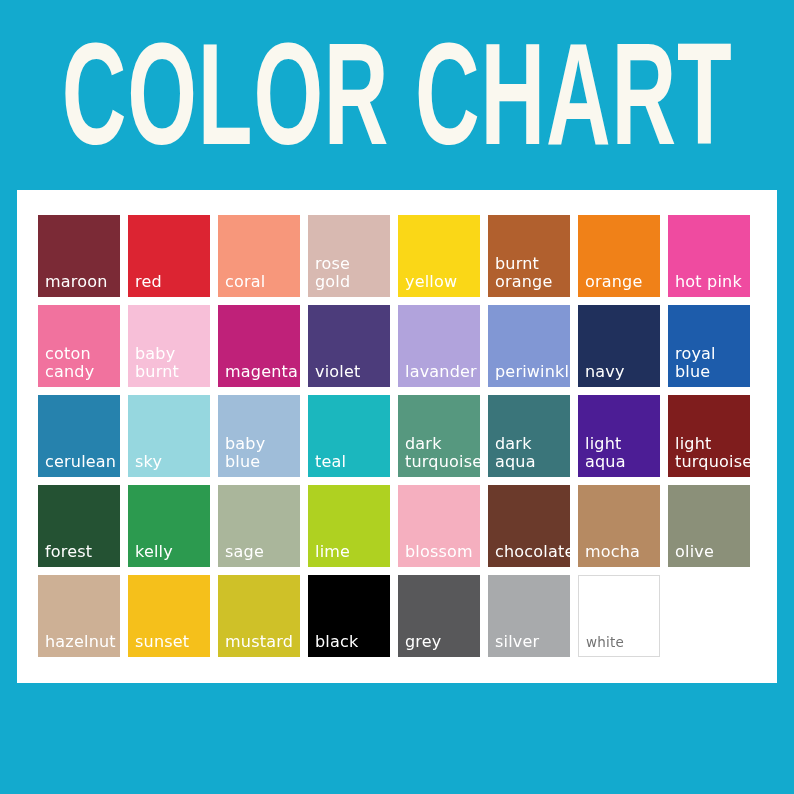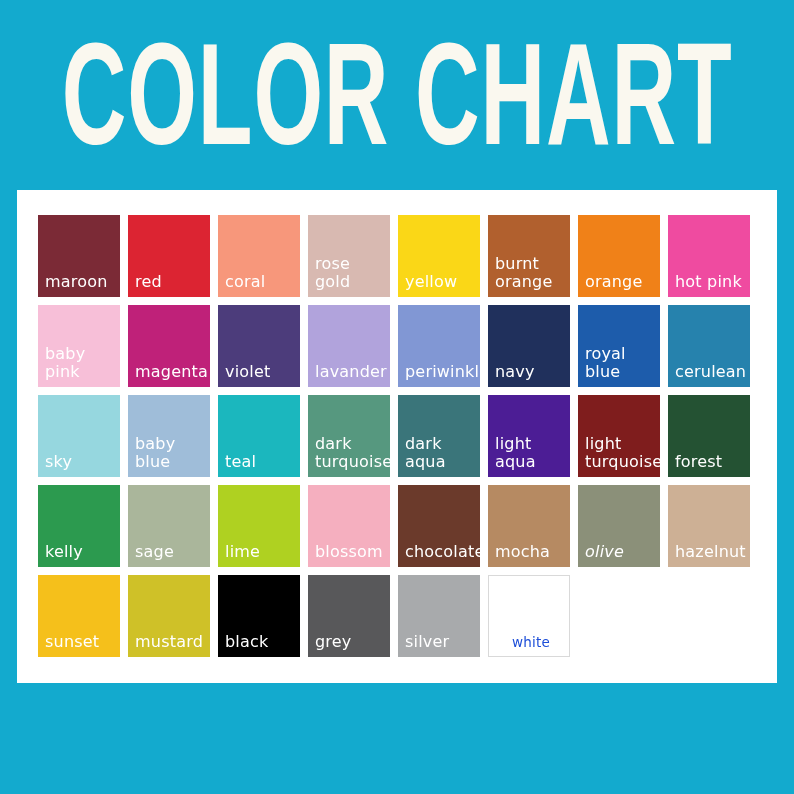--- a/index.html
+++ b/index.html
@@ -118,22 +118,25 @@
         </div>
         <div class="swatch" style="background: rgb(177, 96, 46);">
           <span class="swatch-label" style="color: rgb(255, 255, 255);">burnt orange</span>
         </div>
         <div class="swatch" style="background: rgb(240, 129, 24);">
           <span class="swatch-label" style="color: rgb(255, 255, 255);">orange</span>
         </div>
         <div class="swatch" style="background: rgb(239, 75, 160);">
           <span class="swatch-label" style="color: rgb(255, 255, 255);">hot pink</span>
         </div>
+        <div class="swatch" style="background: rgb(241, 114, 158);">
+          <span class="swatch-label" style="color: rgb(255, 255, 255);">coton candy</span>
+        </div>
         <div class="swatch" style="background: rgb(247, 191, 216);">
-          <span class="swatch-label" style="color: rgb(255, 255, 255);">baby pink</span>
+          <span class="swatch-label" style="color: rgb(255, 255, 255);">baby burnt</span>
         </div>
         <div class="swatch" style="background: rgb(191, 33, 121);">
           <span class="swatch-label" style="color: rgb(255, 255, 255);">magenta</span>
         </div>
         <div class="swatch" style="background: rgb(76, 60, 123);">
           <span class="swatch-label" style="color: rgb(255, 255, 255);">violet</span>
         </div>
         <div class="swatch" style="background: rgb(177, 163, 220);">
           <span class="swatch-label" style="color: rgb(255, 255, 255);">lavander</span>
         </div>
@@ -185,39 +188,39 @@
         <div class="swatch" style="background: rgb(245, 175, 191);">
           <span class="swatch-label" style="color: rgb(255, 255, 255);">blossom</span>
         </div>
         <div class="swatch" style="background: rgb(107, 58, 43);">
           <span class="swatch-label" style="color: rgb(255, 255, 255);">chocolate</span>
         </div>
         <div class="swatch" style="background: rgb(182, 138, 98);">
           <span class="swatch-label" style="color: rgb(255, 255, 255);">mocha</span>
         </div>
         <div class="swatch" style="background: rgb(139, 144, 121);">
-          <span class="swatch-label" style="color: rgb(255, 255, 255); font-style: italic;">olive</span>
+          <span class="swatch-label" style="color: rgb(255, 255, 255);">olive</span>
         </div>
         <div class="swatch" style="background: rgb(205, 176, 149);">
           <span class="swatch-label" style="color: rgb(255, 255, 255);">hazelnut</span>
         </div>
         <div class="swatch" style="background: rgb(245, 192, 27); padding-left: 19px;">
           <span class="swatch-label" style="color: rgb(255, 255, 255);">sunset</span>
         </div>
         <div class="swatch" style="background: rgb(207, 193, 40);">
           <span class="swatch-label" style="color: rgb(255, 255, 255);">mustard</span>
         </div>
         <div class="swatch" style="background: rgb(0, 0, 0);">
           <span class="swatch-label" style="color: rgb(255, 255, 255);">black</span>
         </div>
         <div class="swatch" style="background: rgb(88, 88, 90);">
           <span class="swatch-label" style="color: rgb(255, 255, 255);">grey</span>
         </div>
         <div class="swatch" style="background: rgb(168, 170, 172);">
           <span class="swatch-label" style="color: rgb(255, 255, 255);">silver</span>
         </div>
         <div class="swatch bordered dark-label" style="background: rgb(255, 255, 255); border-color: rgb(217, 217, 217);">
-          <span class="swatch-label" style="color: #1d4ed8; margin-left: 16px;">white</span>
+          <span class="swatch-label" style="color: #737373;">white</span>
         </div>
       </div>
   </div>
 
 </div>
 
 </body></html>

